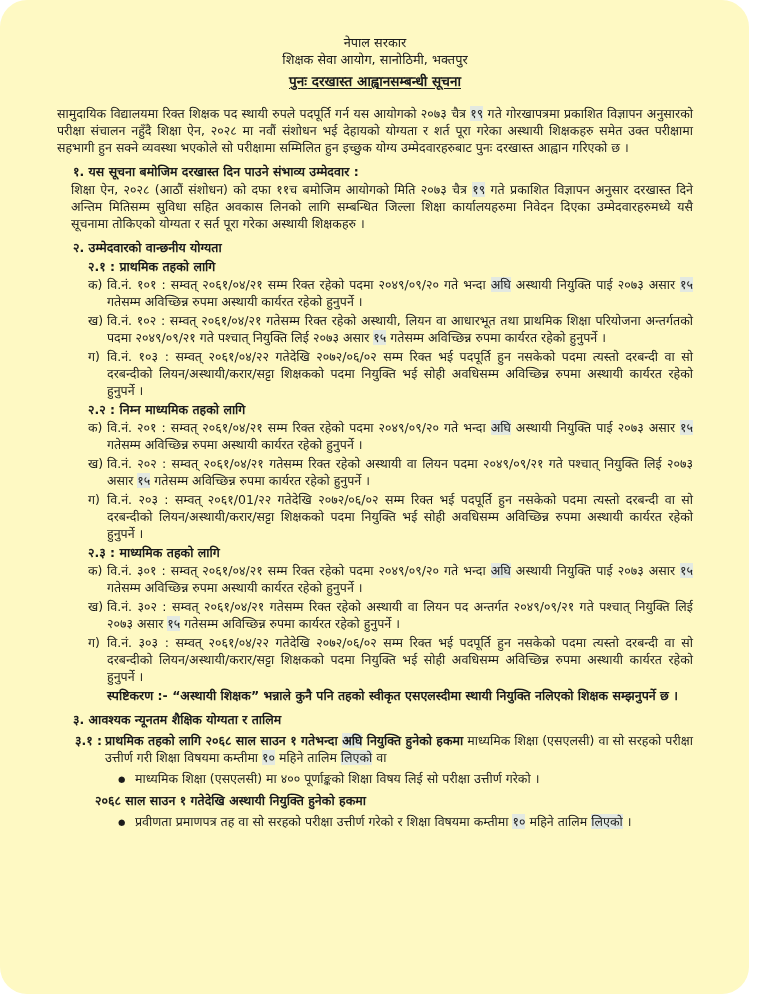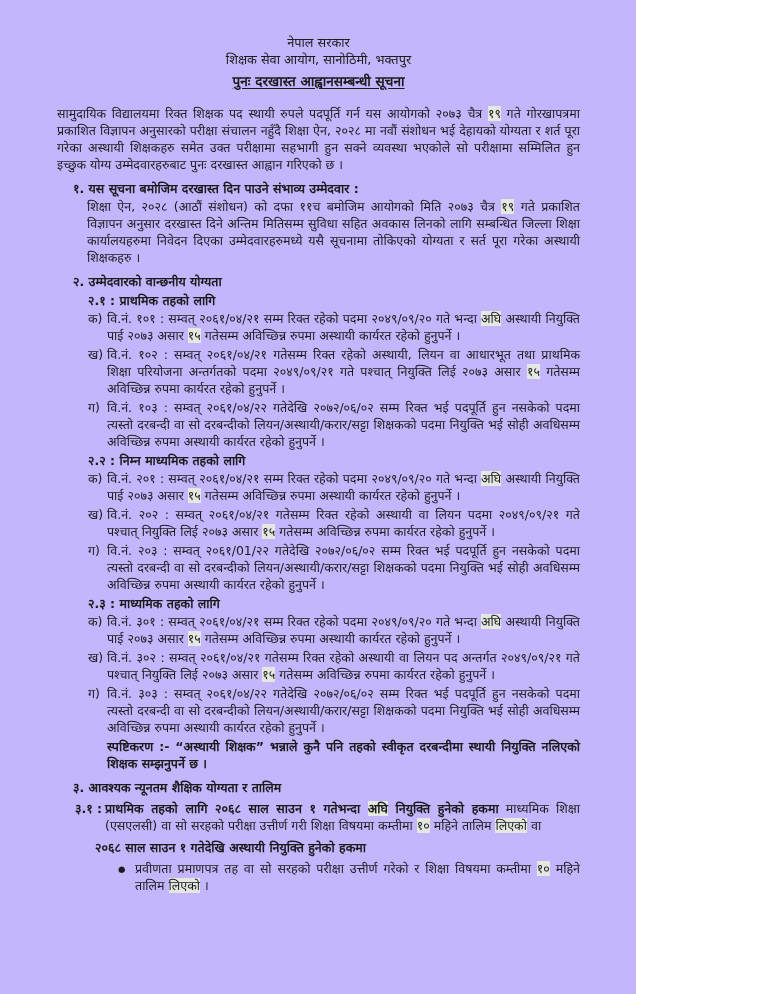--- a/index.html
+++ b/index.html
@@ -1,41 +1,42 @@
 <!DOCTYPE html>
 <html><head>
 <meta charset="utf-8">
 <style>
   * { box-sizing: border-box; }
   html, body { margin: 0; padding: 0; background: #ffffff; }
   .page {
-    width: 636px;
+    width: 749px;
     min-height: 994px;
     padding: 34px 56px 24px 57px;
     font-family: "DejaVu Sans", "Liberation Sans", sans-serif;
     font-size: 12.5px;
     line-height: 1.36;
     color: #1b1b1b;
-    background: #c4b5fd;
+    background: #fef9c3;
+    border-radius: 27px;
   }
   h1, h2, h3, p { margin: 0; font-size: 12.5px; }
   .doc-header { text-align: center; }
   .hdr-line { font-size: 12.8px; }
   .doc-title {
     font-weight: bold;
     font-size: 13.6px;
     text-decoration: underline;
     text-underline-offset: 2px;
     margin-top: 3px;
   }
   .para { text-align: justify; }
   .intro { margin-top: 15px; }
   .sect-head { font-weight: bold; margin: 7px 0 1px 16px; }
   .sect-head.plain { font-weight: bold; }
-  .indent1 { margin-left: 30px; }
+  .indent1 { margin-left: 14px; }
   .group-head { font-weight: bold; margin: 2px 0 1px 31px; }
   .item { display: flex; margin: 0 0 2px 31px; }
   .item .lbl { flex: 0 0 19px; }
   .item .txt { flex: 1; text-align: justify; }
   .note { margin: 2px 0 2px 50px; font-weight: bold; text-align: justify; }
   .item31 { display: flex; margin: 4px 0 1px 18px; }
   .item31 .lbl { flex: 0 0 30px; font-weight: bold; }
   .item31 .txt { flex: 1; text-align: justify; }
   .item31 .txt .bold-lead { font-weight: bold; }
   .bullet-item { display: flex; margin: 4px 0 1px 61px; }
@@ -101,31 +102,35 @@
     </div>
     <div class="item">
       <span class="lbl">ख)</span>
       <span class="txt">वि.नं. ३०२ : सम्वत् २०६१/०४/२१ गतेसम्म रिक्त रहेको अस्थायी वा लियन पद अन्तर्गत २०४९/०९/२१ गते पश्चात् नियुक्ति लिई २०७३ असार <mark>१५</mark> गतेसम्म अविच्छिन्न रुपमा कार्यरत रहेको हुनुपर्ने ।</span>
     </div>
     <div class="item">
       <span class="lbl">ग)</span>
       <span class="txt">वि.नं. ३०३ : सम्वत् २०६१/०४/२२ गतेदेखि २०७२/०६/०२ सम्म रिक्त भई पदपूर्ति हुन नसकेको पदमा त्यस्तो दरबन्दी वा सो दरबन्दीको लियन/अस्थायी/करार/सट्टा शिक्षकको पदमा नियुक्ति भई सोही अवधिसम्म अविच्छिन्न रुपमा अस्थायी कार्यरत रहेको हुनुपर्ने ।</span>
     </div>
 
-    <p class="note">स्पष्टिकरण :- “अस्थायी शिक्षक” भन्नाले कुनै पनि तहको स्वीकृत दरबन्दीमा स्थायी नियुक्ति नलिएको शिक्षक सम्झनुपर्ने छ ।</p>
+    <p class="note">स्पष्टिकरण :- “अस्थायी शिक्षक” भन्नाले कुनै पनि तहको स्वीकृत एसएलस्दीमा स्थायी नियुक्ति नलिएको शिक्षक सम्झनुपर्ने छ ।</p>
   </section>
 
   <section>
     <h2 class="sect-head">३. आवश्यक न्यूनतम शैक्षिक योग्यता र तालिम</h2>
 
     <div class="item31">
       <span class="lbl">३.१ :</span>
       <span class="txt"><span class="bold-lead">प्राथमिक तहको लागि २०६८ साल साउन १ गतेभन्दा <mark>अघि</mark> नियुक्ति हुनेको हकमा</span><span> माध्यमिक शिक्षा (एसएलसी) वा सो सरहको परीक्षा उत्तीर्ण गरी शिक्षा विषयमा कम्तीमा <mark>१०</mark> महिने तालिम  <mark>लिएको</mark> वा</span></span>
     </div>
 
+    <div class="bullet-item">
+      <span class="bullet-dot"></span>
+      <span class="txt">माध्यमिक शिक्षा (एसएलसी) मा ४०० पूर्णाङ्कको शिक्षा विषय लिई सो परीक्षा उत्तीर्ण गरेको ।</span>
+    </div>
 
     <p class="sub-head">२०६८ साल साउन १ गतेदेखि अस्थायी नियुक्ति हुनेको हकमा</p>
 
     <div class="bullet-item">
       <span class="bullet-dot"></span>
       <span class="txt">प्रवीणता प्रमाणपत्र तह वा सो सरहको परीक्षा उत्तीर्ण गरेको र शिक्षा विषयमा कम्तीमा <mark>१०</mark> महिने तालिम <mark>लिएको</mark> ।</span>
     </div>
   </section>
 
 </div>

